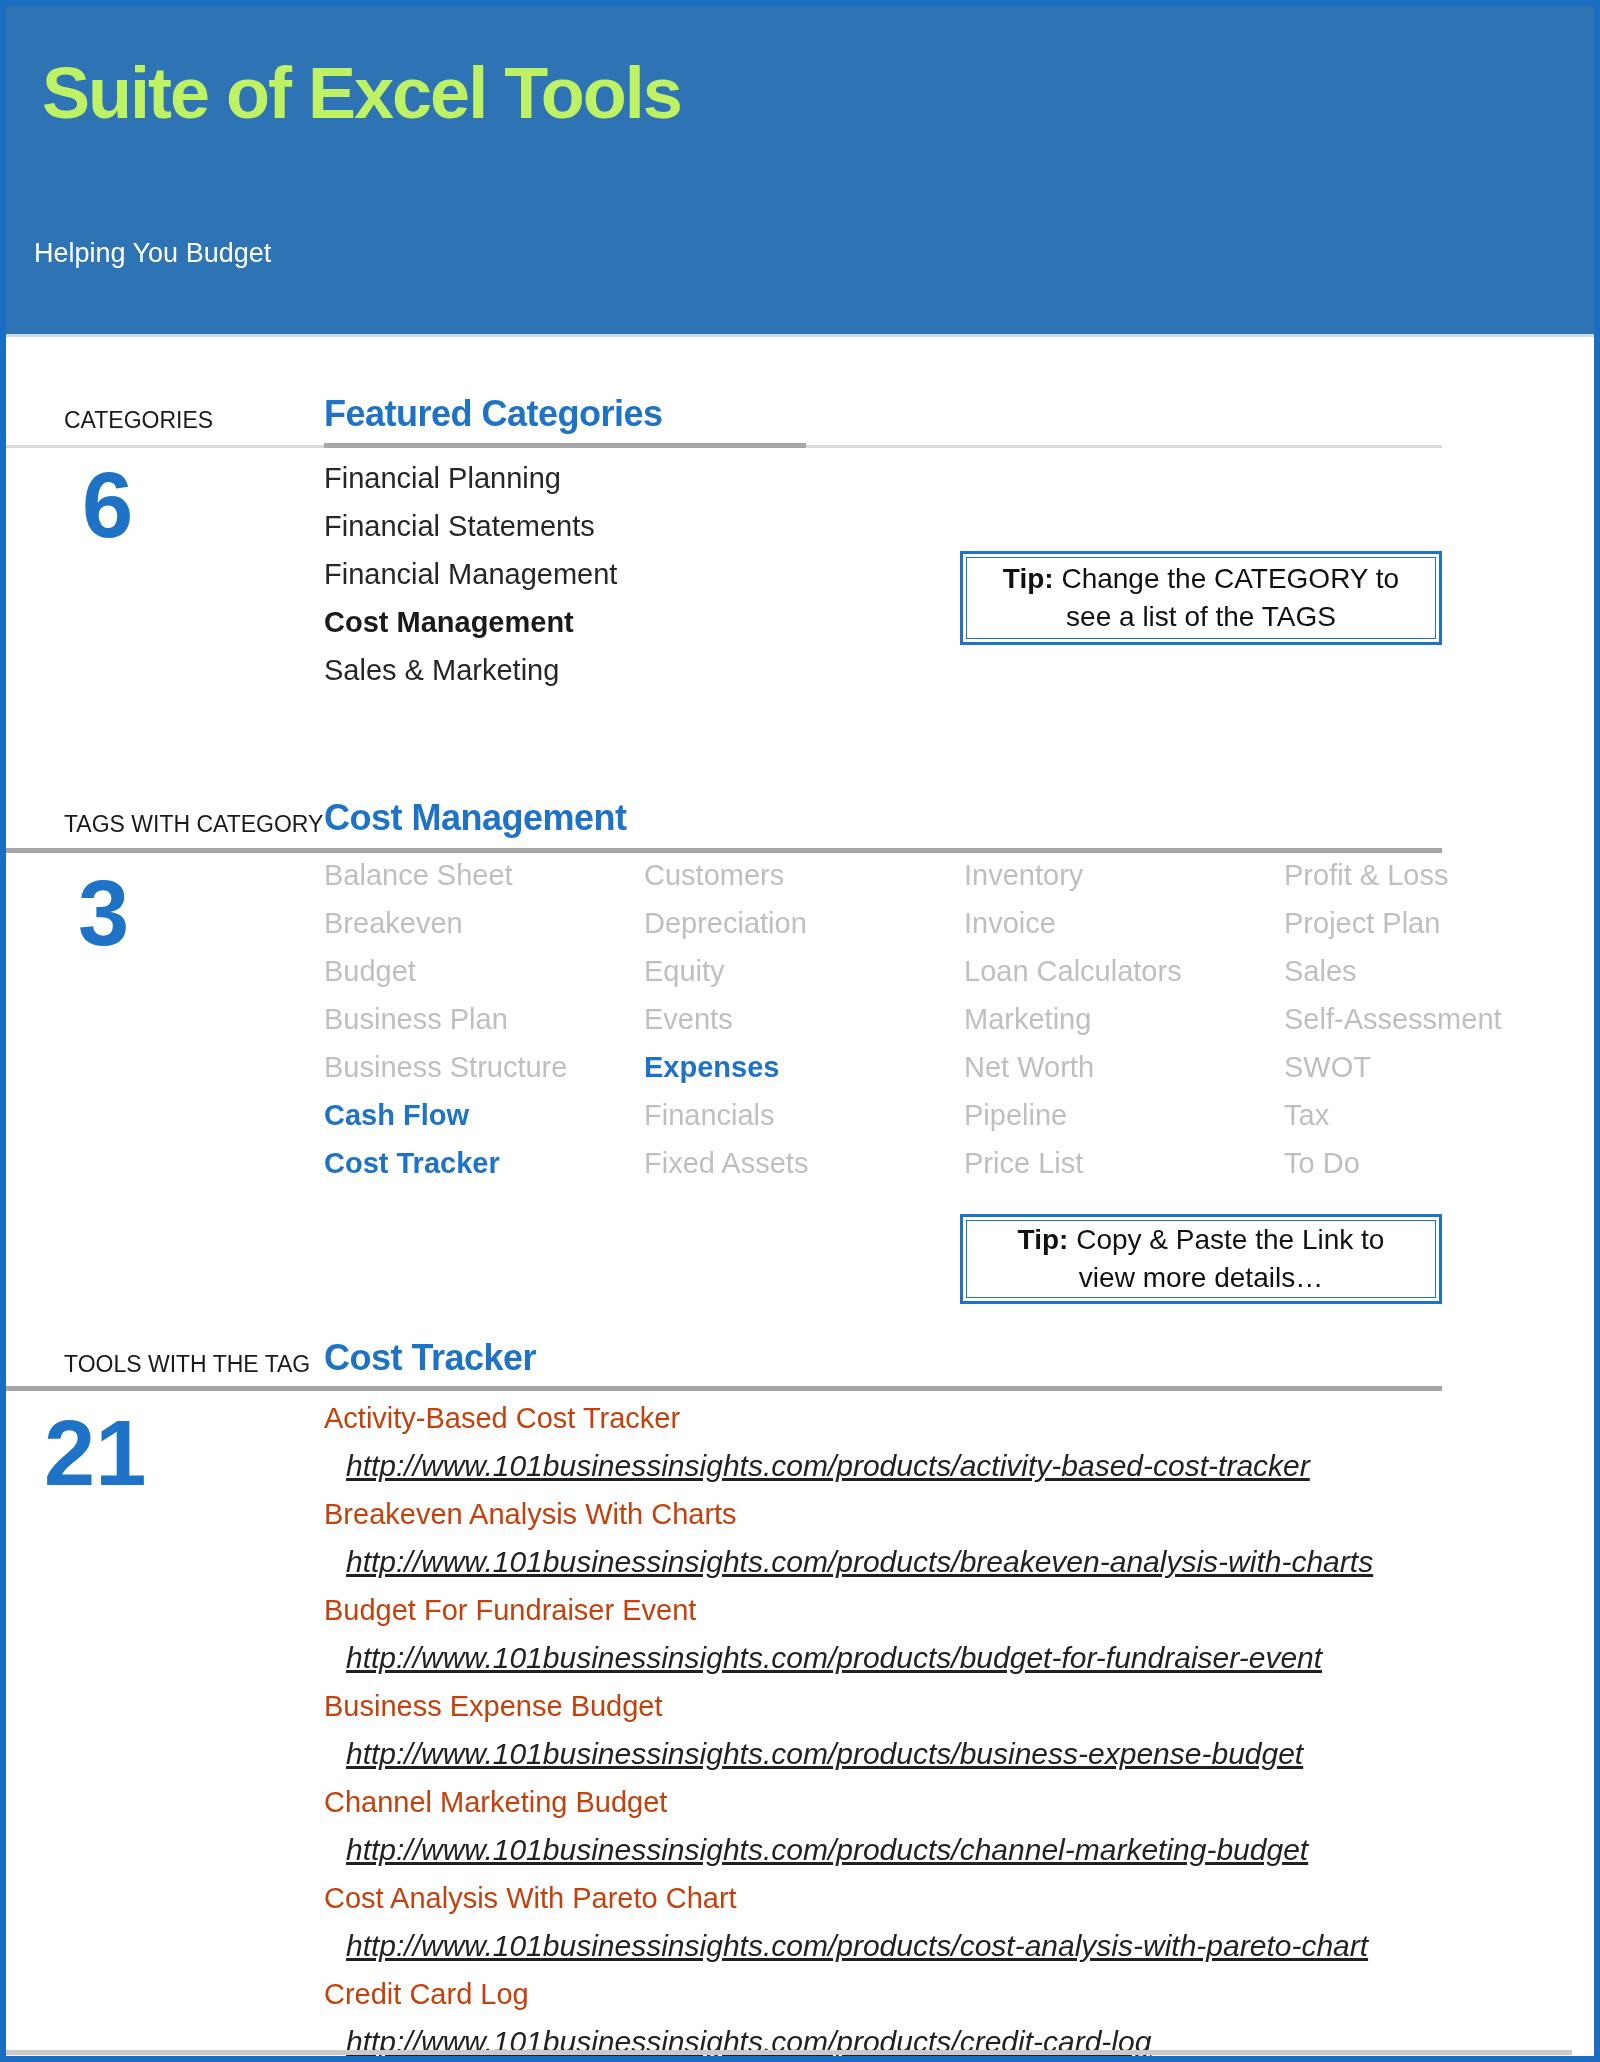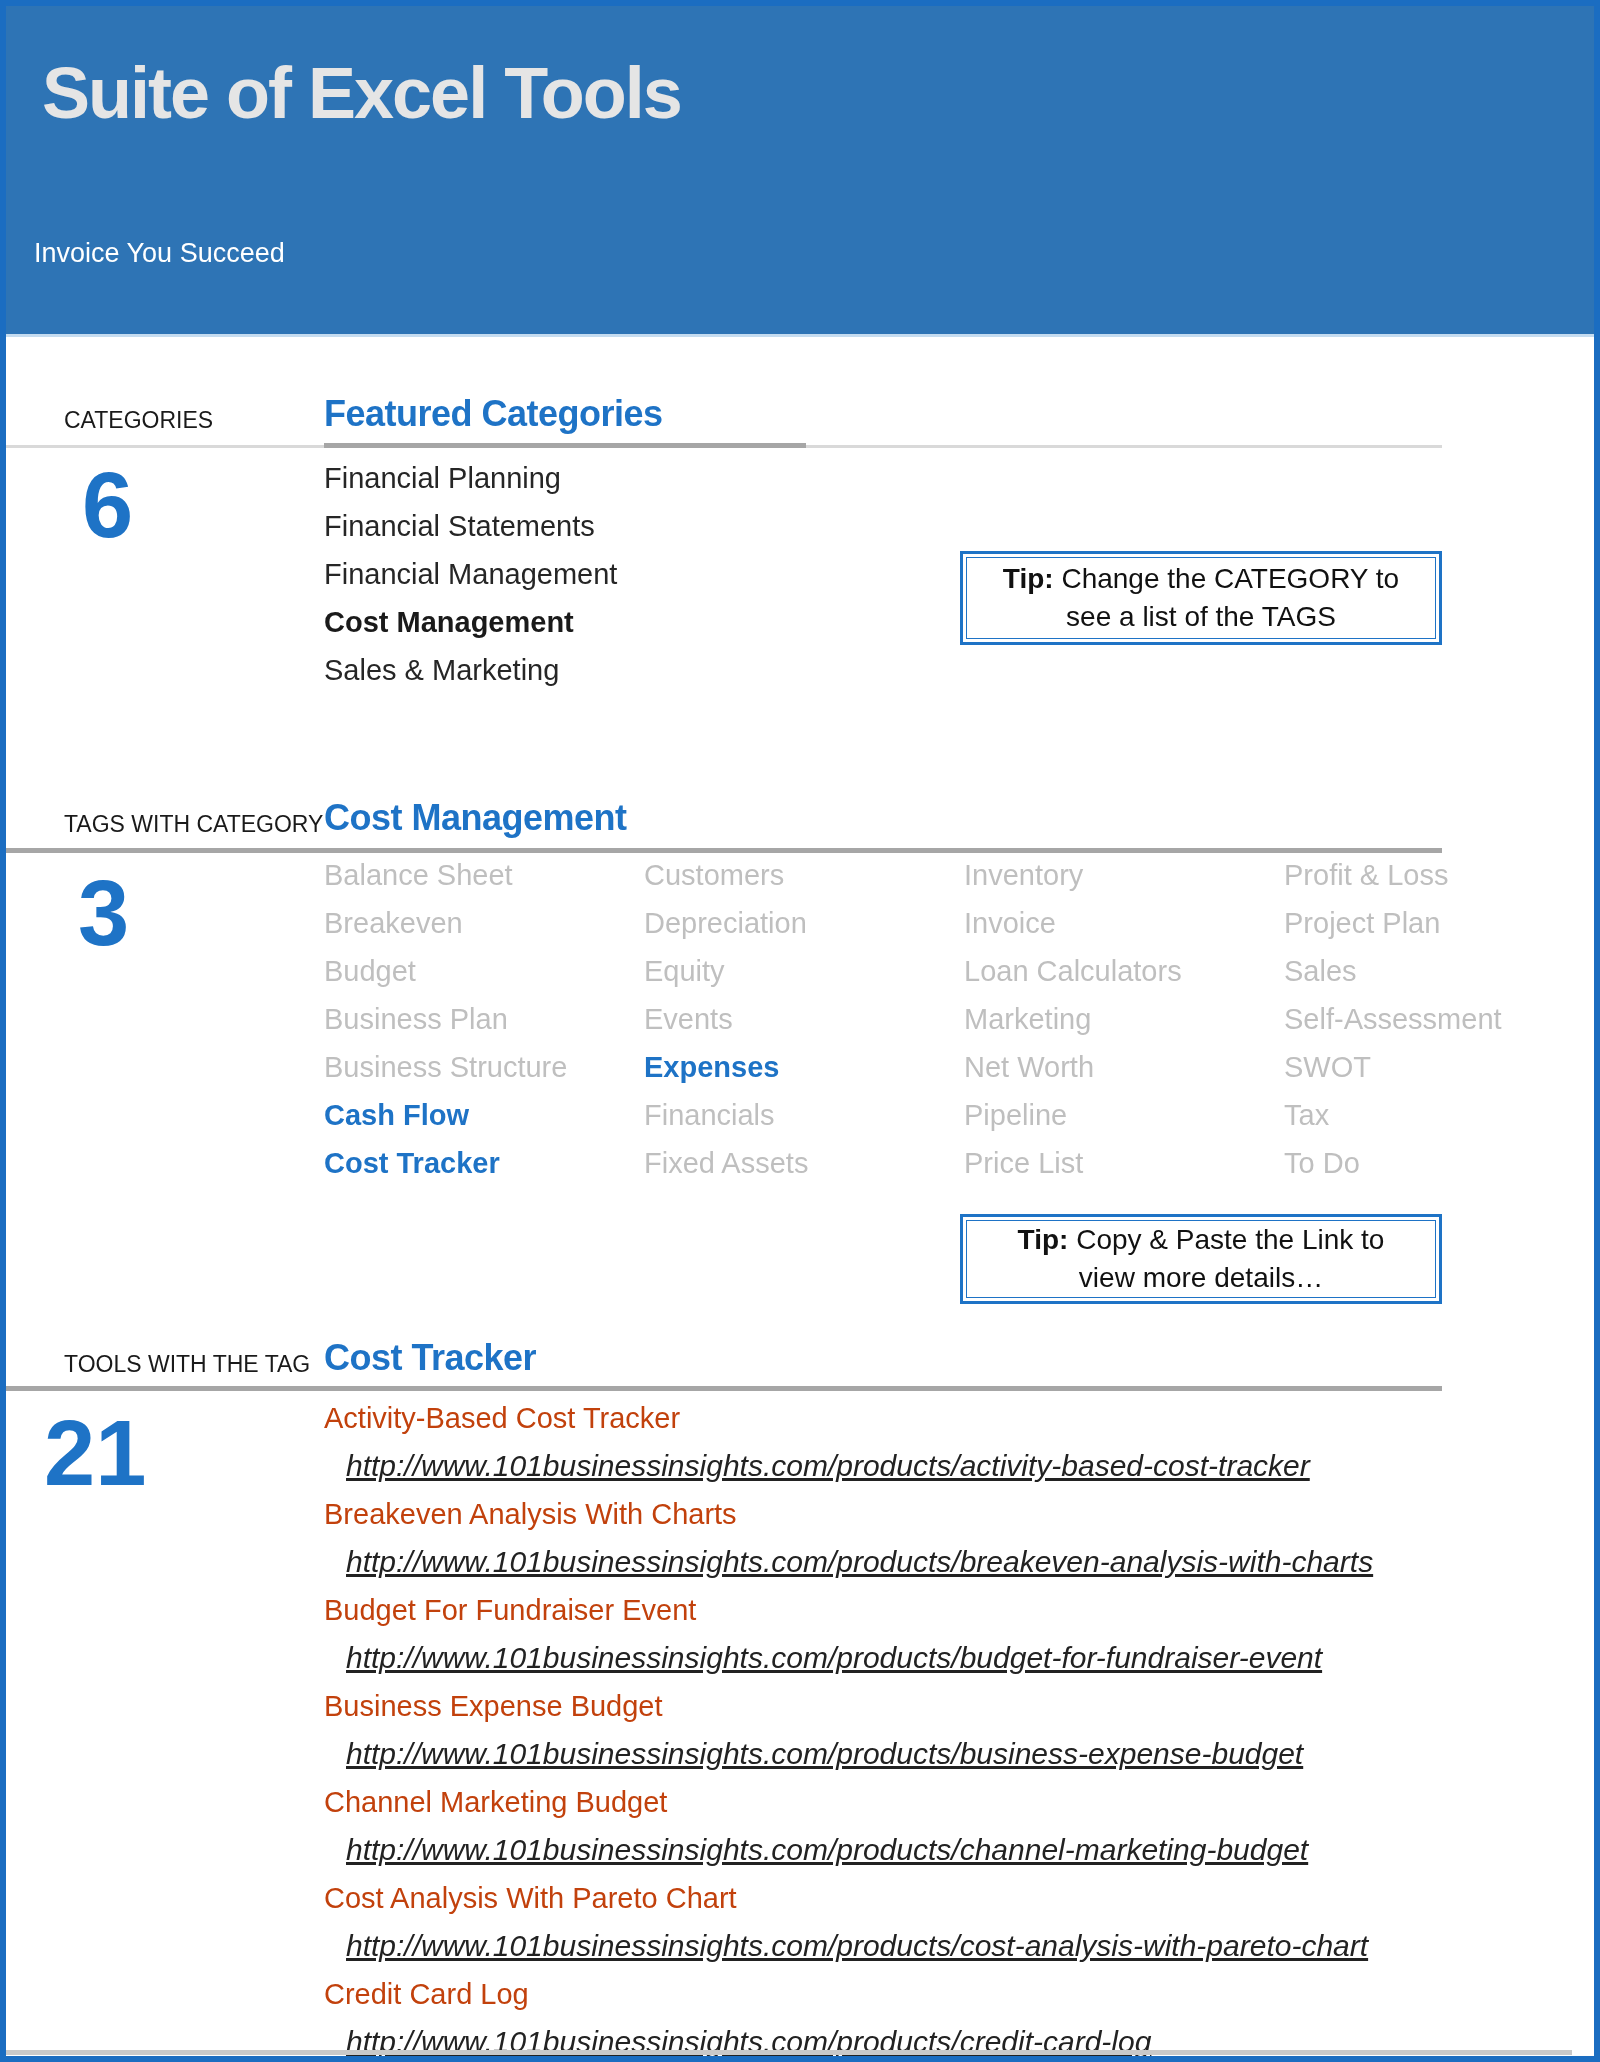--- a/index.html
+++ b/index.html
@@ -14,21 +14,21 @@
   }
   
   .header{
     position:absolute;left:0;top:0;width:1600px;height:337px;
     background:var(--band-blue);
     border-bottom:3px solid #C5DCF0;
     box-sizing:border-box;
   }
   .page-title{
     position:absolute;left:42px;top:52px;
-    font-size:72px;font-weight:700;color:#e5e5e5;letter-spacing:-2px;
+    font-size:72px;font-weight:700;color:#bef264;letter-spacing:-2px;
     white-space:nowrap;
   }
   .page-subtitle{
     position:absolute;left:34px;top:238px;
     font-size:27px;font-weight:400;color:#ffffff;
   }
   
   .side-label{
     position:absolute;left:32px;
     font-size:23px;color:#1a1a1a;line-height:32px;white-space:nowrap;margin-left:32px;
@@ -77,21 +77,21 @@
   .tool-url{
     font-size:30px;font-style:italic;color:#222222;line-height:48px;
     text-decoration:underline;margin-left:22px;white-space:nowrap;cursor:pointer;
   }
 </style>
 </head>
 <body>
 
 <div class="header">
   <div class="page-title">Suite of Excel Tools</div>
-  <div class="page-subtitle">Invoice You Succeed</div>
+  <div class="page-subtitle">Helping You Budget</div>
 </div>
 
 <div class="side-label" style="top:404px;">CATEGORIES</div>
 <div class="section-heading" style="top:392px;">Featured Categories</div>
 <div class="rule" style="left:6px;top:445px;width:1436px;height:3px;"></div>
 <div class="rule dark" style="left:324px;top:443px;width:482px;height:5px;"></div>
 <div class="big-count" style="left:82px;top:450px;">6</div>
 <div class="category-list">
     <div class="cat-item">Financial Planning</div>
     <div class="cat-item">Financial Statements</div>

